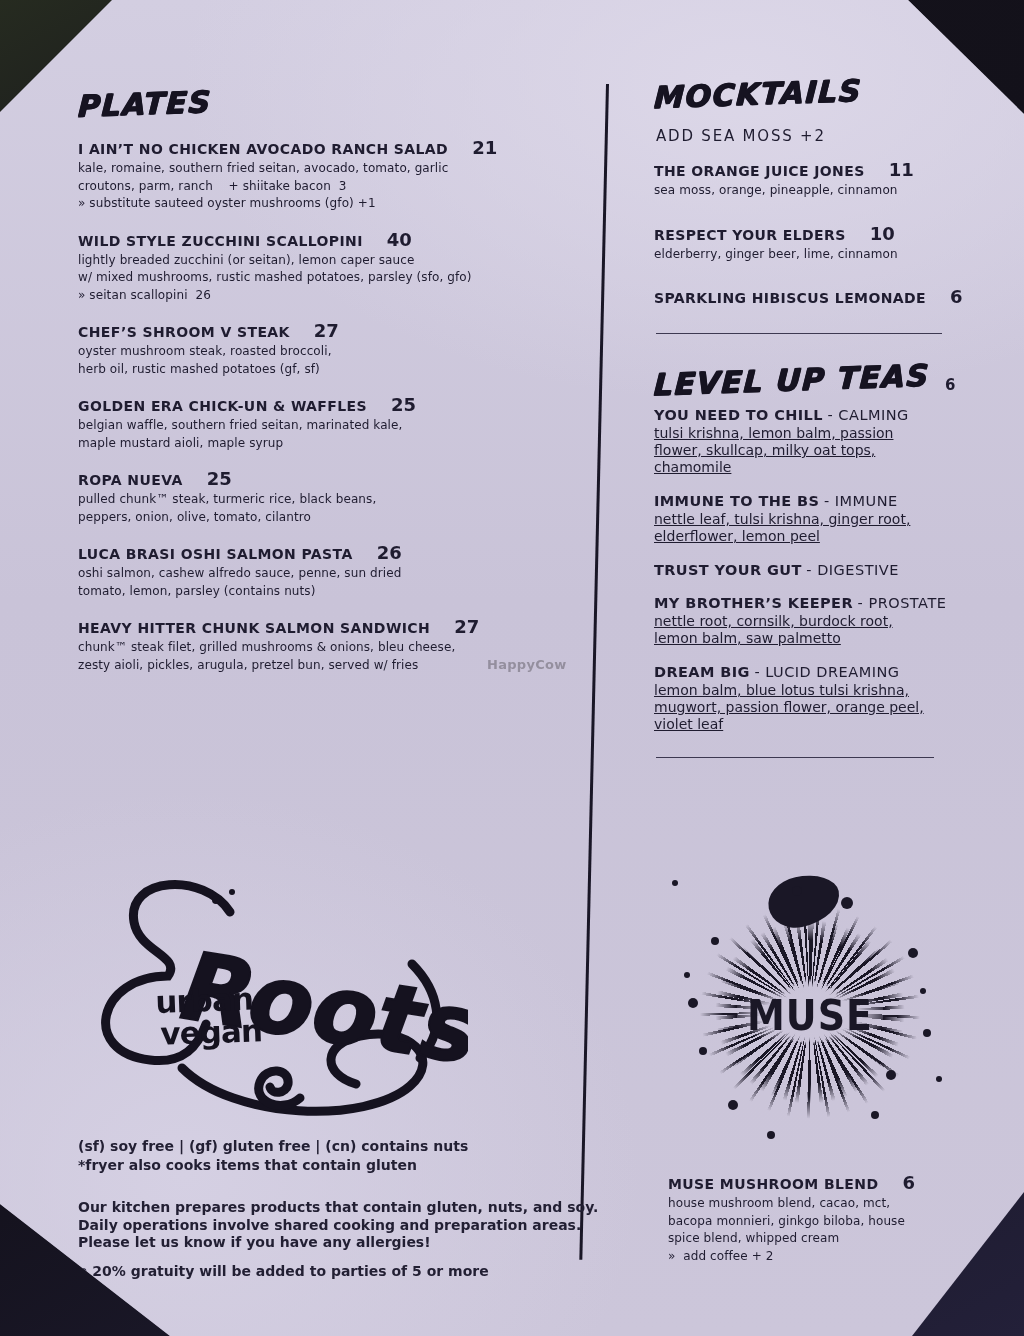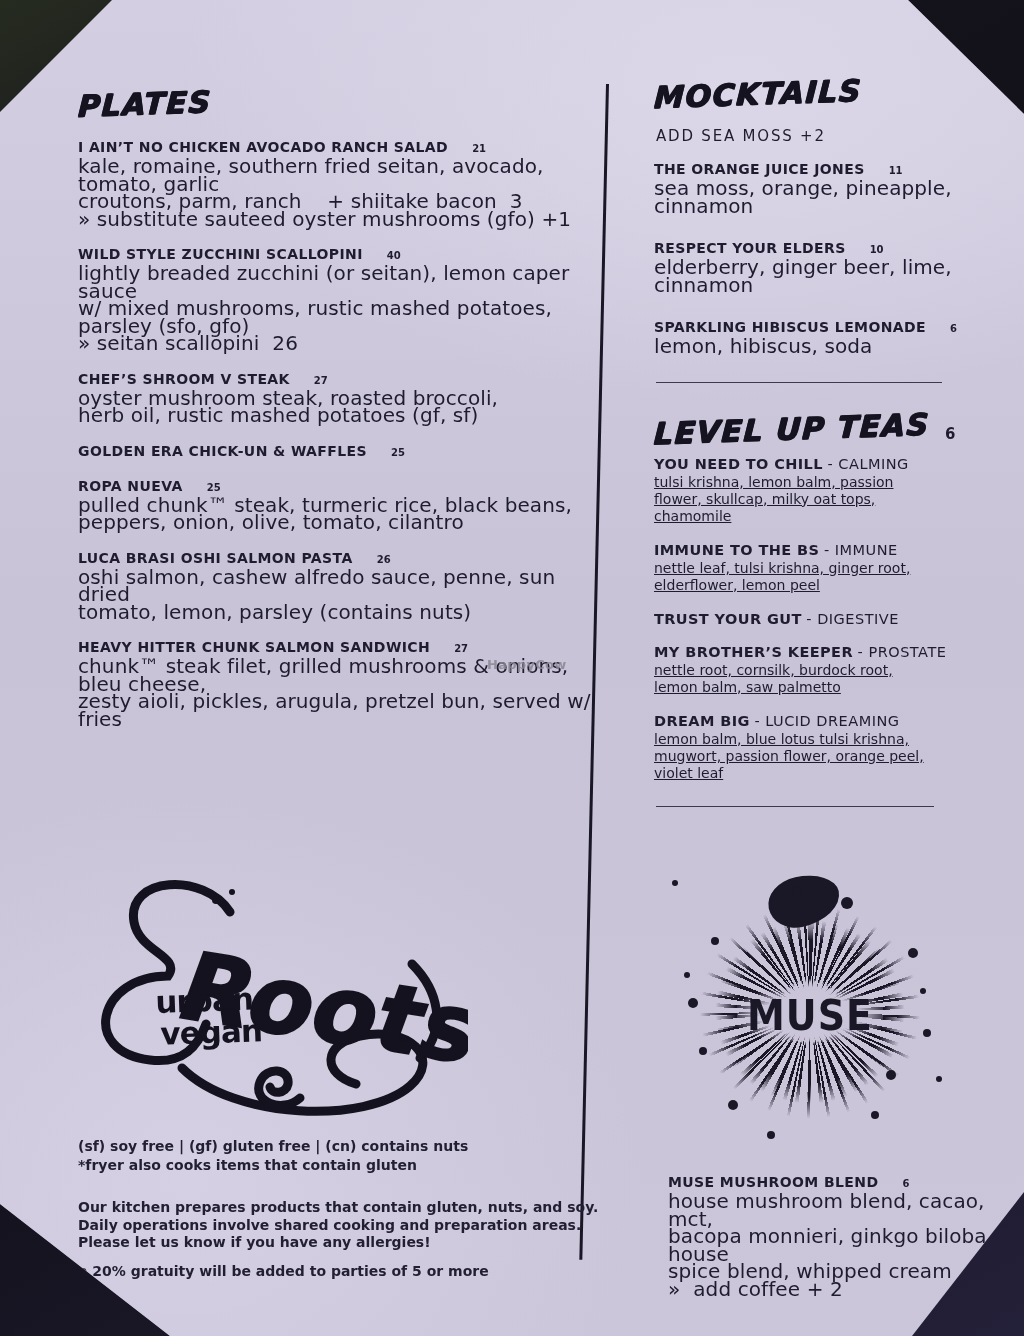--- a/index.html
+++ b/index.html
@@ -30,23 +30,23 @@
     transform:skewX(-5deg) rotate(-2deg);
     text-shadow:1.2px 0 #161321, 0 1.1px #161321, 1.2px 1.1px #161321;
   }
   .header-price { font-weight:bold; font-size:15px; margin-left:16px; font-style:normal; }
   .col-left  { position:absolute; left:78px;  top:86px; width:522px; color:#1f1c30; }
   .col-right { position:absolute; left:654px; top:76px; width:316px; color:#1f1c30; }
   .section-title { margin-bottom:16px; }
   .item { margin-bottom:16px; }
   .item-head { margin-bottom:2px; }
   .item-name  { font-weight:bold; font-size:14px; letter-spacing:.4px; }
-  .item-price { font-weight:bold; font-size:10px; margin-left:24px;text-align:right; }
+  .item-price { font-weight:bold; font-size:18px; margin-left:24px;text-align:right; }
   .item-desc, .item-note {
-    font-size:20px; line-height:17.5px; white-space:pre-wrap; letter-spacing:.1px;
+    font-size:12px; line-height:17.5px; white-space:pre-wrap; letter-spacing:.1px;
   }
   .item-note:empty, .item-desc:empty { display:none; }
   .mock-sub { font-weight:normal; font-size:15px; letter-spacing:1.8px; margin:0 0 14px 2px; }
   .mock-item { margin-bottom:23px; }
   .rule {
     border:none; border-top:1.6px solid #232038; width:286px;
     margin:26px 0 28px 2px; opacity:.85;
   }
   .rule-2 { margin-top:24px; width:278px; }
   .tea-item { margin-bottom:17px; }
@@ -140,20 +140,22 @@
         <span class="item-name">CHEF’S SHROOM V STEAK</span><span class="item-price">27</span>
       </div>
       <div class="item-desc">oyster mushroom steak, roasted broccoli,
 herb oil, rustic mashed potatoes (gf, sf)</div>
     </div>
 
     <div class="item">
       <div class="item-head">
         <span class="item-name">GOLDEN ERA CHICK-UN &amp; WAFFLES</span><span class="item-price">25</span>
       </div>
+      <div class="item-desc">belgian waffle, southern fried seitan, marinated kale,
+maple mustard aioli, maple syrup</div>
     </div>
 
 
     <div class="item">
       <div class="item-head">
         <span class="item-name">ROPA NUEVA</span><span class="item-price">25</span>
       </div>
       <div class="item-desc">pulled chunk™ steak, turmeric rice, black beans,
 peppers, onion, olive, tomato, cilantro</div>
     </div>
@@ -192,21 +194,20 @@
       <div class="item-head">
         <span class="item-name">RESPECT YOUR ELDERS</span><span class="item-price">10</span>
       </div>
       <div class="item-desc">elderberry, ginger beer, lime, cinnamon</div>
     </div>
 
     <div class="item mock-item">
       <div class="item-head">
         <span class="item-name">SPARKLING HIBISCUS LEMONADE</span><span class="item-price">6</span>
       </div>
-      <div class="item-desc">lemon, hibiscus, soda</div>
     </div>
 
     <hr class="rule">
 
     <div class="teas-title">
       <span class="graffiti">LEVEL UP TEAS</span><span class="header-price">6</span>
     </div>
 
     <div class="tea-item">
       <div class="tea-head">

